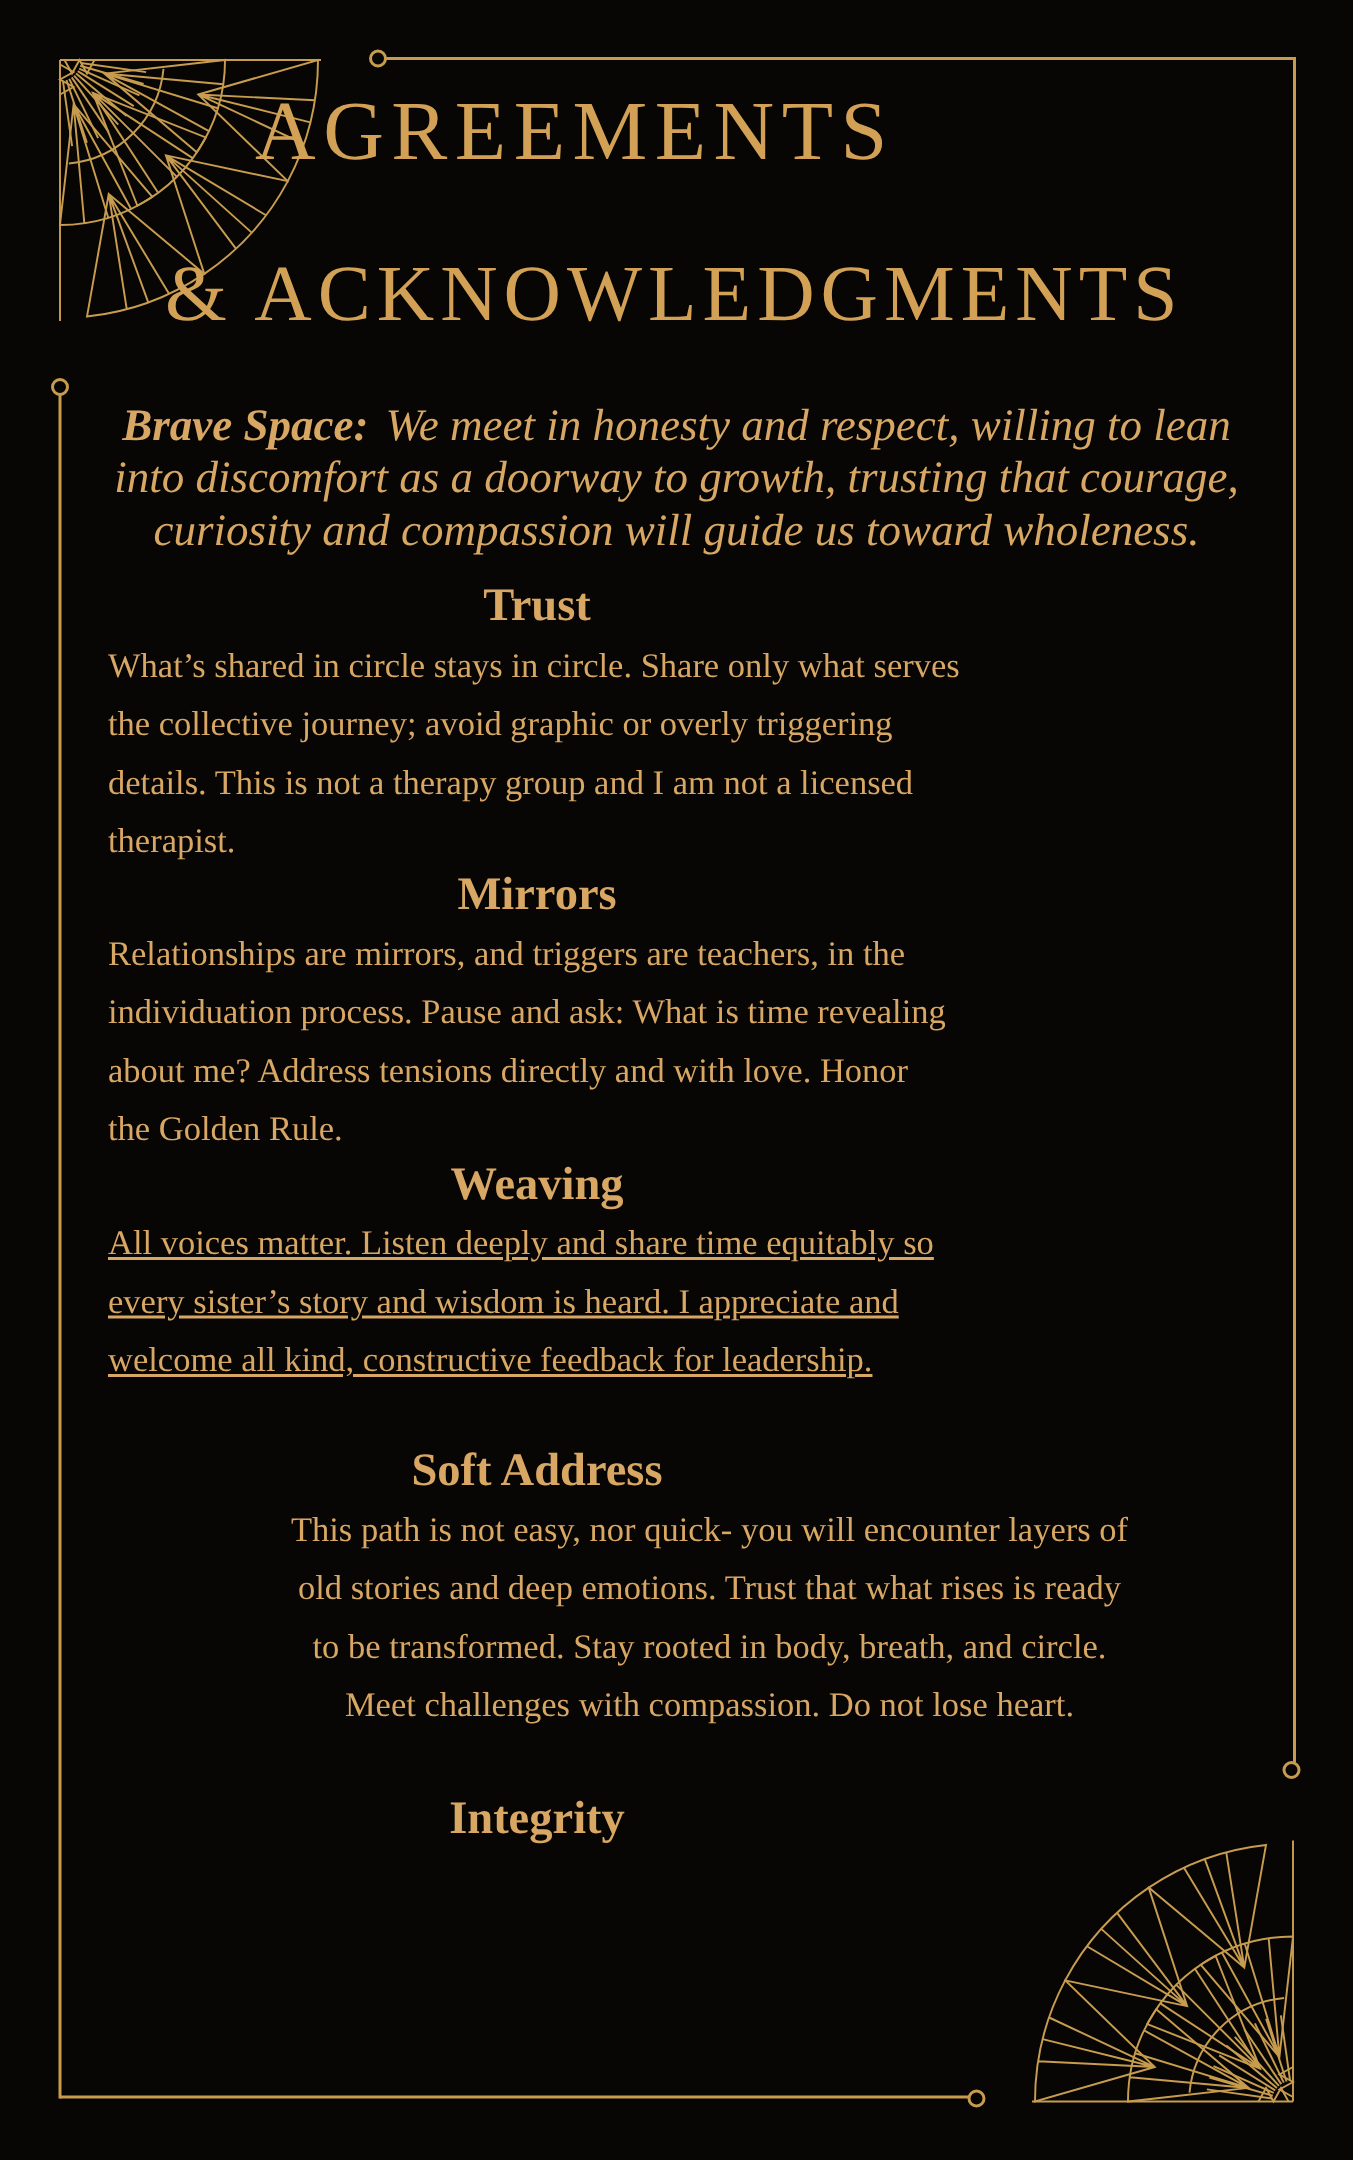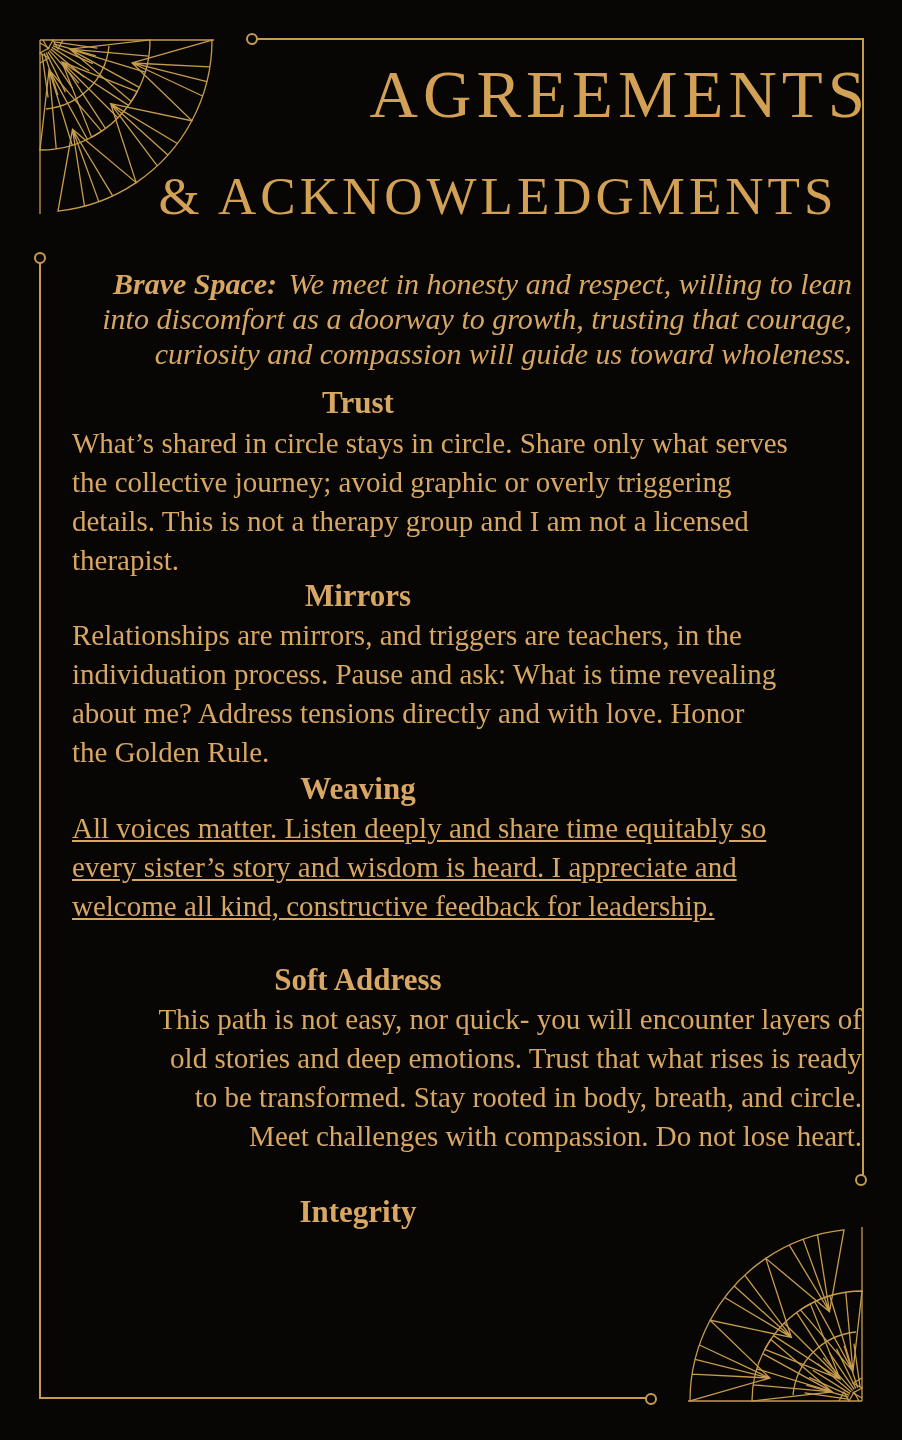--- a/index.html
+++ b/index.html
@@ -16,47 +16,47 @@
   .frame-circle{
     position:absolute;width:8px;height:8px;border-radius:50%;
     border:2px solid var(--gold-line,#c79c4e);background:transparent;
   }
   
   .ornament{position:absolute;color:var(--gold-line,#cfa256);}
   .ornament.br{transform:rotate(180deg);}
   
   .title-line1{
     position:absolute;top:57px;left:170px;width:700px;
-    text-align:right;font-size:67px;line-height:1.12;
+    text-align:left;font-size:56px;line-height:1.12;
     letter-spacing:5px;color:var(--gold-title,#d2a155);font-weight:normal;margin:0;
   }
   .title-line2{
     position:absolute;top:167px;left:110px;width:776px;
-    text-align:center;font-size:53px;line-height:1.1;
+    text-align:left;font-size:53px;line-height:1.1;
     letter-spacing:4px;color:var(--gold-title,#d2a155);font-weight:normal;margin:0;
   }
   
   .intro{
     position:absolute;top:266px;left:50px;right:50px;
-    text-align:right;font-style:italic;font-size:30px;line-height:35px;
+    text-align:center;font-style:italic;font-size:30px;line-height:35px;
     color:var(--gold-text,#d8a763);
   }
   .intro .lead{font-weight:bold;margin-right:.38em;}
   
   .sec-title{
     position:absolute;left:0;width:716px;margin:0;
     text-align:center;font-size:31px;font-weight:bold;line-height:38px;
     color:var(--gold-text,#d8a763);
   }
   .sec-body{
-    position:absolute;font-size:29px;line-height:39px;
+    position:absolute;font-size:23px;line-height:39px;
     color:var(--gold-text,#d8a763);
   }
   .sec-body.left{left:72px;width:790px;text-align:left;}
-  .sec-body.center{left:40px;right:40px;text-align:right;padding-left:44px;}
+  .sec-body.center{left:40px;right:40px;text-align:center;padding-left:44px;}
   .t-trust    {top:384px;} .b-trust    {top:424px;}
   .t-mirrors  {top:577px;} .b-mirrors  {top:616px;}
   .t-weaving  {top:770px;} .b-weaving  {top:809px;text-decoration:underline;}
   .t-soft     {top:961px;} .b-soft     {top:1000px;}
   .t-integrity{top:1193px;}.b-integrity{top:1231px;}
 </style>
 </head>
 <body>
 
 <div id="poster" style="--background: #070605; --gold-title: #d2a155; --gold-text: #d8a763; --gold-line: #c79c4e;">

